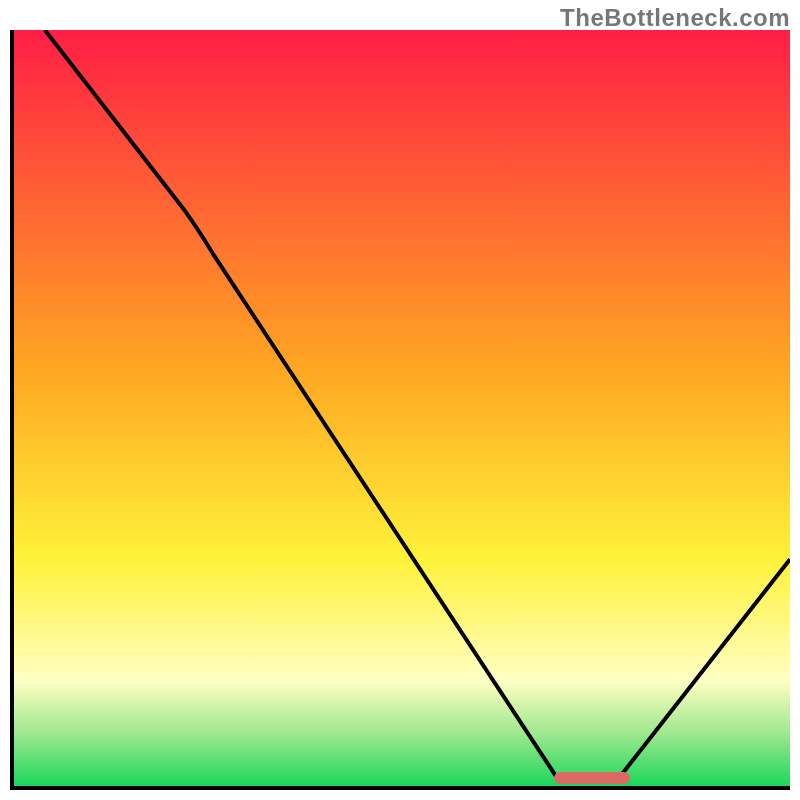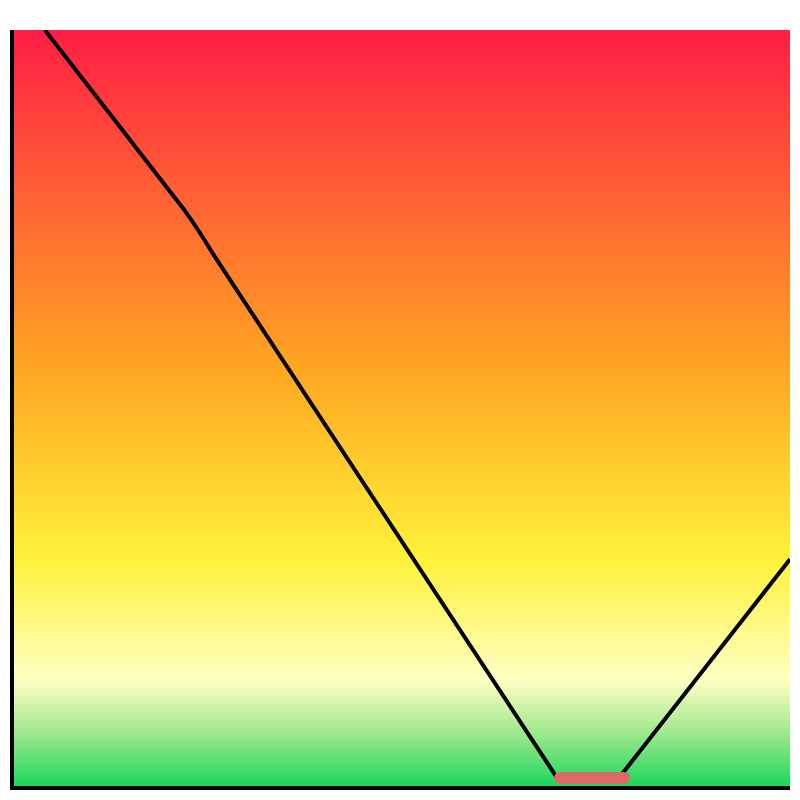--- a/index.html
+++ b/index.html
@@ -53,20 +53,21 @@
     position: absolute;
     height: 12px;
     border-radius: 6px;
     background: #da6a63;
   }
 </style>
 </head>
 <body>
 
 <div class="stage">
+  <div class="watermark">TheBottleneck.com</div>
 
   <div class="plot-frame">
 
     <svg class="bgfill" viewBox="0 0 780 760" preserveAspectRatio="none">
       <defs>
         <linearGradient id="bg" x1="0" y1="0" x2="0" y2="1">
           <stop offset="0%" stop-color="#ff1e45"></stop>
           <stop offset="45%" stop-color="#ffa722"></stop>
           <stop offset="70%" stop-color="#fff23a"></stop>
           <stop offset="86%" stop-color="#ffffc3"></stop>

